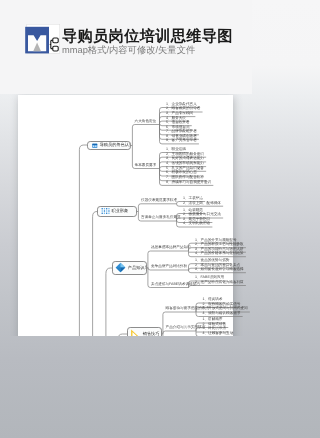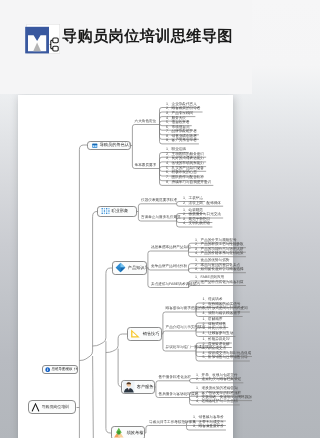--- a/index.html
+++ b/index.html
@@ -1,20 +1,20 @@
 <!DOCTYPE html>
 <html><head>
 <meta charset="utf-8">
 <title>mindmap-poster-thumbnail</title>
 <style>
   html,body{margin:0;padding:0;}
   body{width:252px;height:438px;overflow:hidden;
        font-family:"Liberation Sans","DejaVu Sans",sans-serif;-webkit-font-smoothing:antialiased;text-rendering:geometricPrecision;
        background:linear-gradient(180deg,#f6f6f7 0%,#f5f5f6 15%,#eceef0 22%,#e1e3e6 32%,#d5d7db 44%,#caccd1 56%,#c1c4c9 68%,#b8bbc1 82%,#b2b6bb 100%);}
-  #stage{position:relative;width:252px;height:438px;overflow:hidden;}
+  #stage{position:relative;width:252px;height:336px;overflow:hidden;}
   .hdr{position:absolute;left:0;top:0;width:252px;height:94px;background:#f5f5f6;z-index:5;}
   .ico{position:absolute;left:24px;top:24px;width:36px;height:30px;}
   .ttl{position:absolute;left:62px;top:29px;font-size:15.2px;font-weight:bold;color:#1a1a1a;letter-spacing:0.35px;white-space:nowrap;line-height:1;}
   .sub2{position:absolute;left:62px;top:46px;font-size:9.3px;color:#7c7c7c;white-space:nowrap;line-height:1;}
   .page{position:absolute;left:18px;top:95px;width:215px;height:360px;background:#fff;
         box-shadow:1px 2px 8px rgba(70,72,80,.30);}
   .map{position:absolute;left:0;top:0;width:252px;height:438px;}
   .conn{position:absolute;left:0;top:0;}
   .bnode,.rnode,.fnode{position:absolute;display:flex;align-items:center;box-sizing:border-box;
         background:#fbfcfc;border:0.55px solid #8d8d8d;border-radius:3.2px;overflow:hidden;}
@@ -298,14 +298,15 @@
   <rect x="12" y="28" width="238" height="266" fill="#39589f"></rect>
   <path d="M40 112 L40 272 L222 272 L222 112 L166 112 L131 170 L96 112 Z" fill="#fdfdfd"></path>
   <path d="M131 186 L92 272 L170 272 Z" fill="#b4b4b4"></path>
   <g fill="none" stroke="#1c1c1c" stroke-width="11">
     <rect x="288" y="140" width="54" height="48" rx="12"></rect>
     <rect x="288" y="222" width="54" height="48" rx="12"></rect>
     <path d="M258 205 L268 205 M268 164 L268 246 M268 164 L288 164 M268 246 L288 246"></path>
   </g>
 </svg></div>
     <div class="ttl">导购员岗位培训思维导图</div>
+    <div class="sub2">mmap格式/内容可修改/矢量文件</div>
   </div>
 </div>
 
 </body></html>

